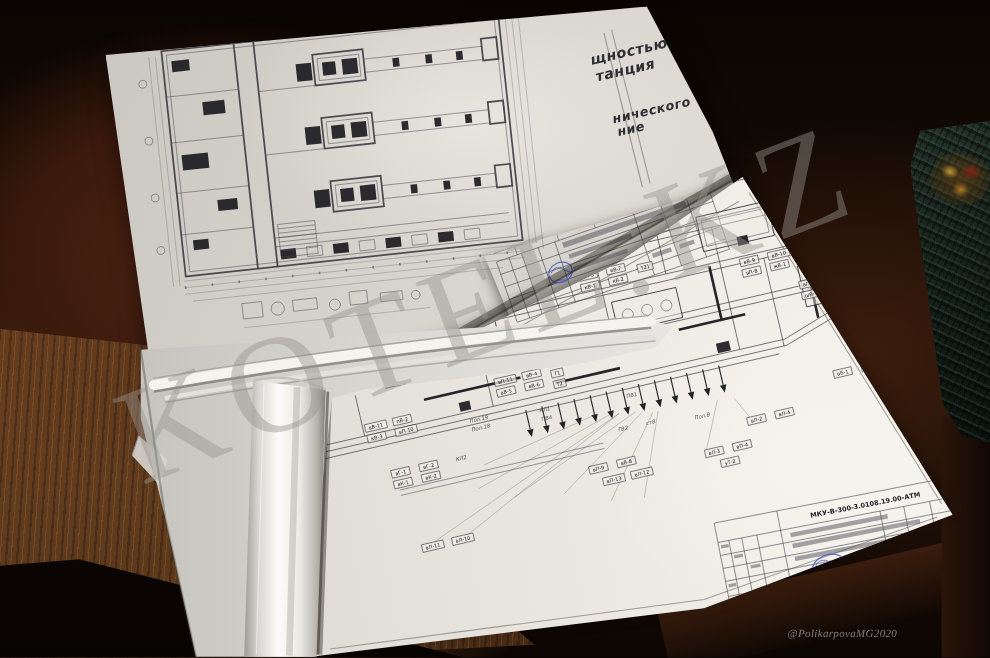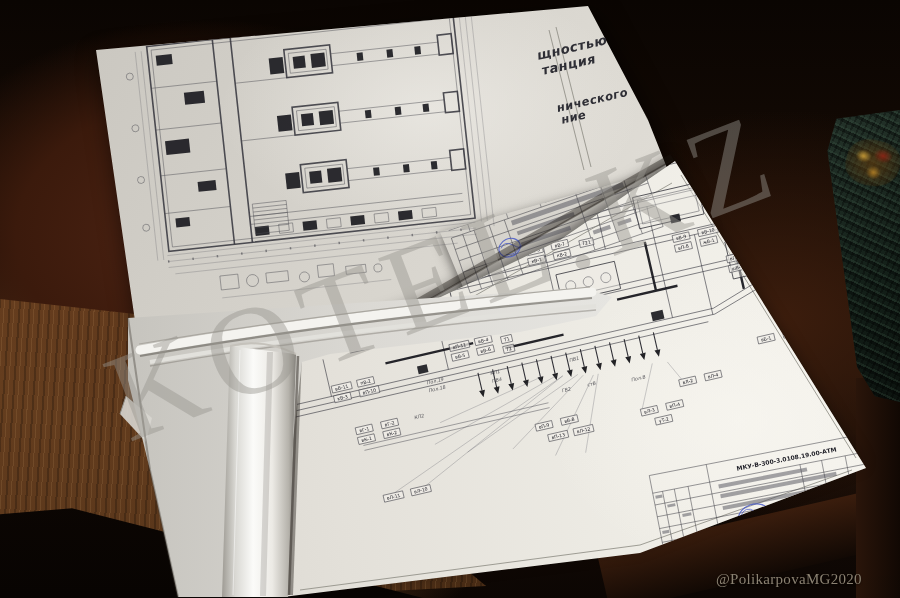--- a/index.html
+++ b/index.html
@@ -85,22 +85,22 @@
   .shadowline{stroke:rgba(25,20,14,.4);fill:none;}
 
   
   .corner-txt{font-family:"DejaVu Sans",sans-serif;font-style:italic;font-weight:bold;
     color:#2e2e35;transform:rotate(-13deg);letter-spacing:.5px;white-space:nowrap;}
 
   
   #watermark{left:88px;top:336px;transform:rotate(-21deg);transform-origin:0 0;
     font-family:"Liberation Serif",serif;font-size:126px;letter-spacing:12px;
     color:rgba(150,148,142,.45);white-space:nowrap;pointer-events:none;}
-  #credit{left:716px;top:571px;font-family:"Liberation Serif",serif;font-size:15px;
-    color:#8b8272;letter-spacing:.3px;text-shadow:0 1px 2px rgba(0,0,0,.6);}
+  #credit{left:716px;top:571px;font-family:"Liberation Serif",serif;font-size:10px;
+    color:#8b8272;letter-spacing:.3px;text-shadow:0 1px 2px rgba(0,0,0,.6);font-style:italic;}
   #vignette{inset:0;pointer-events:none;
     background:radial-gradient(140% 120% at 45% 45%, rgba(0,0,0,0) 55%, rgba(0,0,0,.4) 100%);}
 </style>
 </head>
 <body>
 
 <div id="stage">
 
   <div id="bg"></div>
   <div id="grain"></div>

